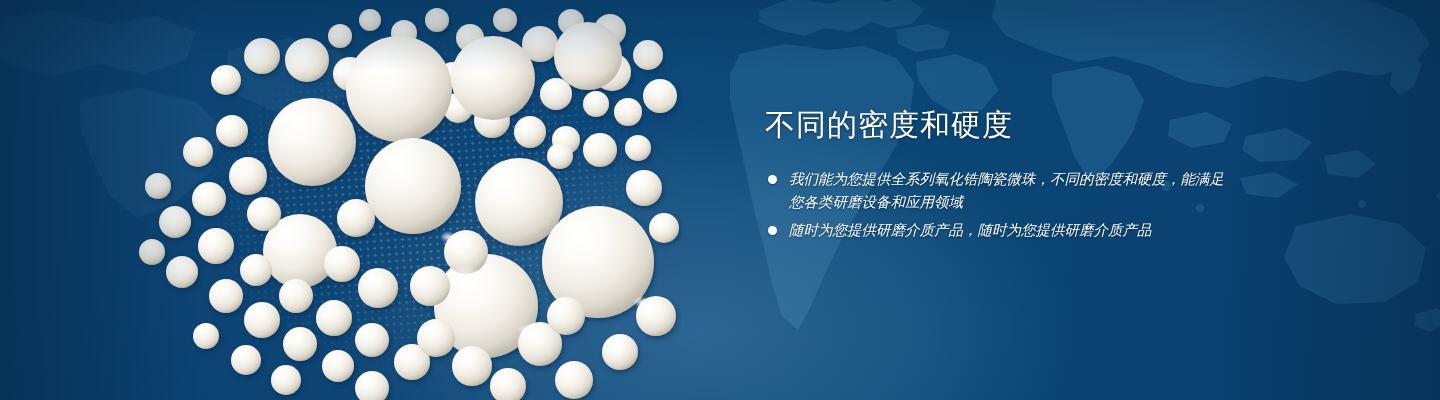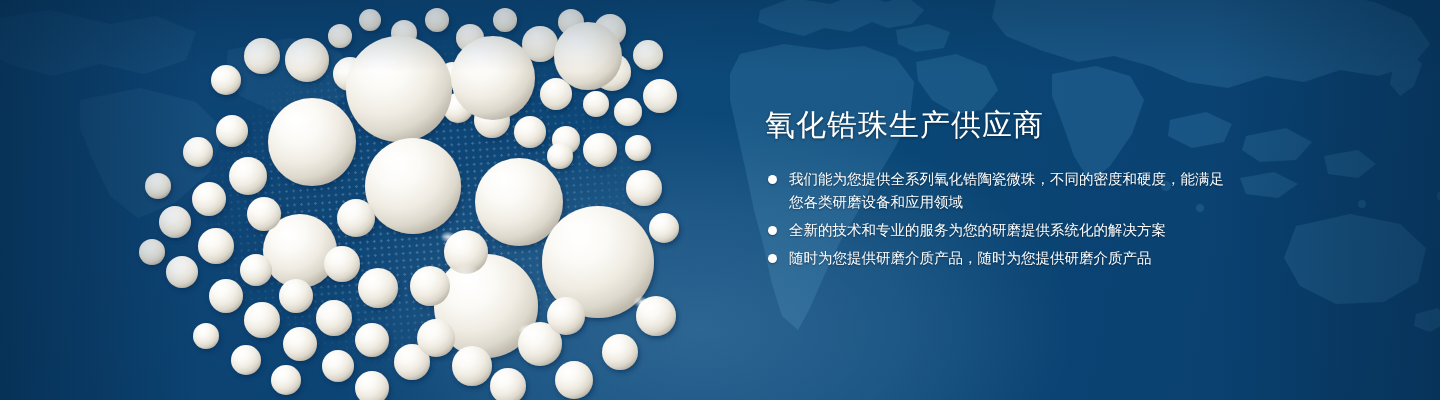--- a/index.html
+++ b/index.html
@@ -96,20 +96,21 @@
     padding: 0;
   }
   .bullet {
     position: relative;
     padding-left: 24px;
     color: #ffffff;
     font-size: 14.5px;
     line-height: 23px;
     margin-bottom: 5px;
     text-shadow: 0 1px 2px rgba(0,0,0,0.40);
+    font-style: italic;
   }
   .bullet:last-child { margin-bottom: 0; }
   .dot {
     position: absolute;
     left: 3px;
     top: 7px;
     width: 9px;
     height: 9px;
     border-radius: 50%;
     background: #ffffff;
@@ -293,31 +294,27 @@
         <ellipse cx="448" cy="237" rx="8" ry="6" fill="url(#spec)"></ellipse>
         <ellipse cx="526" cy="330" rx="8" ry="6" fill="url(#spec)"></ellipse>
         <ellipse cx="641" cy="302" rx="8" ry="6" fill="url(#spec)"></ellipse>
       </g>
     </svg>
   </div>
 
   <div class="vignette"></div>
 
   <div class="copy">
-    <h1 class="headline">氧化锆珠生产供应商</h1>
+    <h1 class="headline">不同的密度和硬度</h1>
 
     <ul class="bullets">
       <li class="bullet">
         <span class="dot"></span>
         <span class="bullet-text">我们能为您提供全系列氧化锆陶瓷微珠，不同的密度和硬度，能满足您各类研磨设备和应用领域</span>
       </li>
       <li class="bullet">
         <span class="dot"></span>
-        <span class="bullet-text">全新的技术和专业的服务为您的研磨提供系统化的解决方案</span>
-      </li>
-      <li class="bullet">
-        <span class="dot"></span>
         <span class="bullet-text">随时为您提供研磨介质产品，随时为您提供研磨介质产品</span>
       </li>
     </ul>
   </div>
 
 </div>
 
 </body></html>

